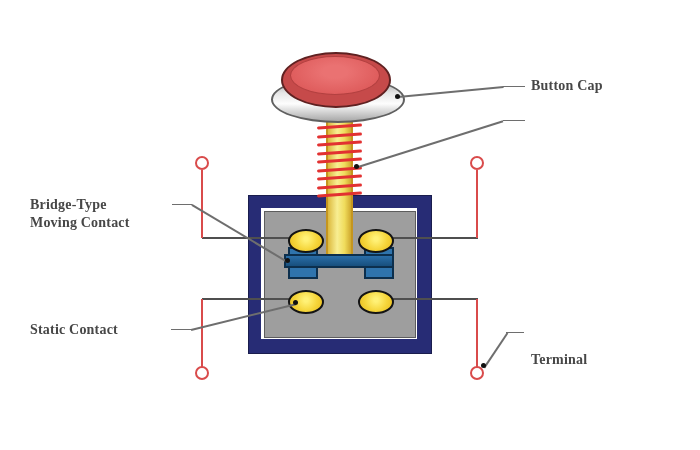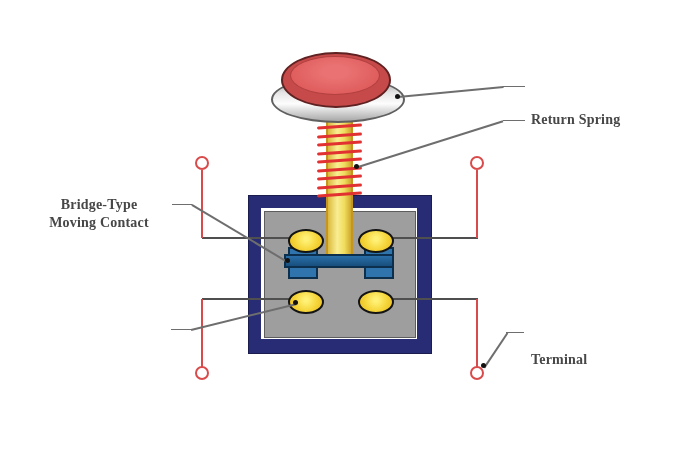--- a/index.html
+++ b/index.html
@@ -48,21 +48,21 @@
     border:2.5px solid var(--wire-red,#d94b4b); background:#ffffff;
   }
 
   
   .leader { position:absolute; height:1.5px; background:var(--leader-gray,#6e6e6e); transform-origin:0 50%; }
   .dot    { position:absolute; width:5px; height:5px; border-radius:50%; background:#111; }
   .label  {
     position:absolute; font-size:14px; font-weight:700; line-height:18px;
     color:var(--label-text,#474747); white-space:pre-line; letter-spacing:0.2px;
   }
-  .label.right { text-align:center;font-family:Liberation Serif, serif; }
+  .label.right { text-align:left;font-family:Liberation Serif, serif; }
 </style>
 </head>
 <body>
 
 <div id="canvas">
 
   <div class="abs body-navy" style="left:248px; top:195px; width:182px; height:157px;"></div>
   <div class="abs body-frame" style="left:261px; top:208px; width:156px; height:131px;"></div>
   <div class="abs body-cavity" style="left:264px; top:211px; width:150px; height:125px;"></div>
 
@@ -117,18 +117,19 @@
   <div class="leader" style="left:191px; top:328.5px; width:108px; transform:rotate(-13.8deg);"></div>
   <div class="leader" style="left:484px; top:366.5px; width:42px;  transform:rotate(-56.3deg);"></div>
   <div class="leader" style="left:506px; top:331.5px; width:18px;"></div>
 
   <div class="dot" style="left:394.5px; top:94px;"></div>
   <div class="dot" style="left:354px;   top:164px;"></div>
   <div class="dot" style="left:284.5px; top:257.5px;"></div>
   <div class="dot" style="left:293px;   top:300px;"></div>
   <div class="dot" style="left:481px;   top:363px;"></div>
 
-  <div class="label" style="left:531px; top:111px;">Return Spring</div>
+  <div class="label" style="left:531px; top:77px;">Button Cap</div>
   <div class="label right" style="left:30px; width:138px; top:196px;">Bridge-Type
 Moving Contact</div>
+  <div class="label right" style="left:30px; width:136px; top:321px;">Static Contact</div>
   <div class="label" style="left:531px; top:323px;margin-top:28px;">Terminal</div>
 
 </div>
 
 </body></html>

